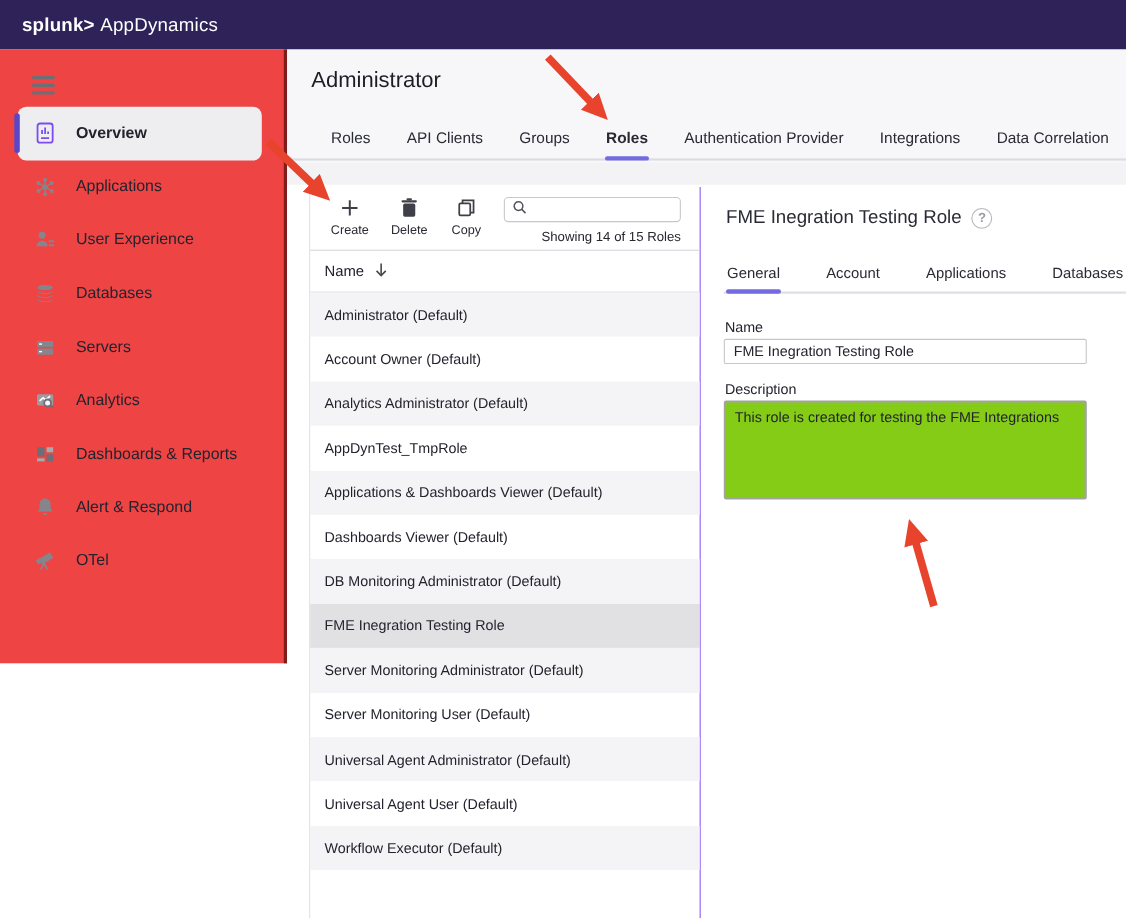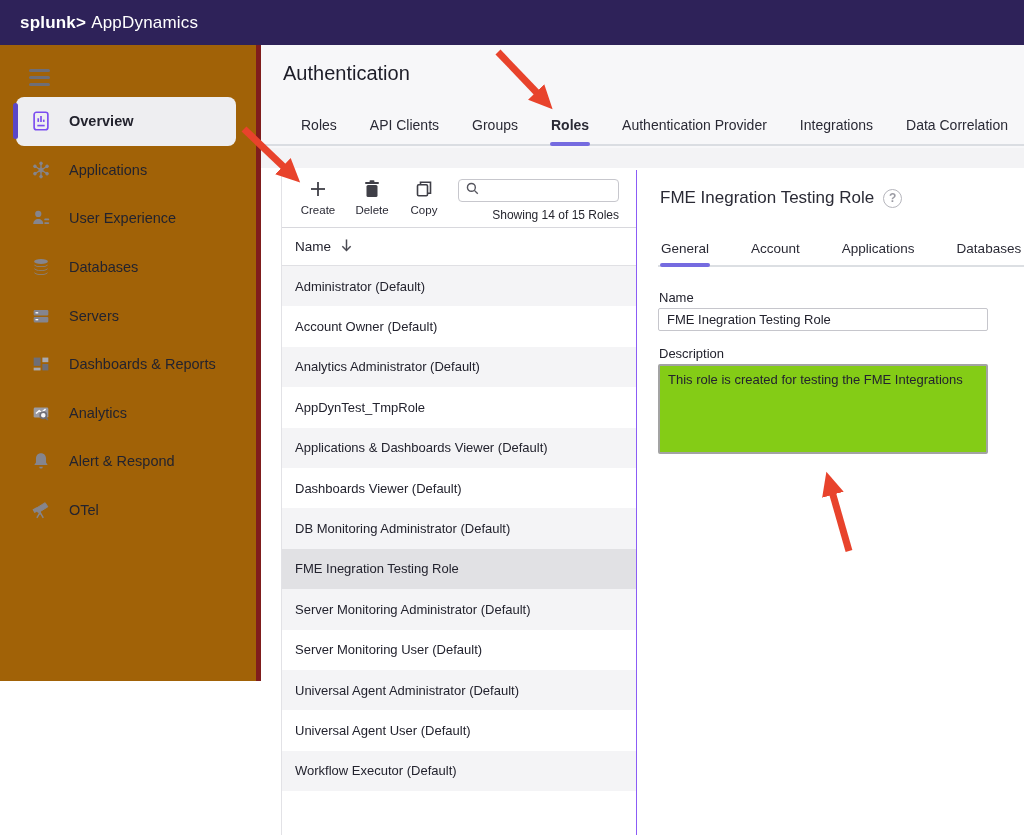--- a/index.html
+++ b/index.html
@@ -7,21 +7,21 @@
   body { font-family:"Liberation Sans", sans-serif; color:#23232e; }
   #screen { position:relative; width:1024px; height:835px; overflow:hidden; background:#ffffff; }
 
   
   .topbar { position:absolute; top:0; left:0; width:1024px; height:45px; background:#2e2259; display:flex; align-items:center; padding-left:20px; }
   .logo { color:#ffffff; font-size:17px; letter-spacing:.2px; }
   .logo b { font-weight:700; }
   .logo span.prod { font-weight:400; margin-left:5px; }
 
   
-  .sidebar { position:absolute; top:45px; left:0; width:261px; height:636px; background:#a16207; border-right:5px solid #7f1d1d; }
+  .sidebar { position:absolute; top:45px; left:0; width:261px; height:558px; background:#ef4444; border-right:3px solid #7f1d1d; }
   .hamburger { position:absolute; top:24px; left:29px; width:21px; cursor:pointer; }
   .hamburger i { display:block; height:2.5px; background:#6e6e77; border-radius:2px; margin-bottom:4.5px; }
   .nav { position:absolute; top:52px; left:0; right:0; }
   .nav-item { position:relative; height:48.6px; margin:0 20px 0 16px; display:flex; align-items:center; padding-left:13px; gap:16px; font-size:14.5px; color:#23232e; border-radius:8px; cursor:pointer; }
   .nav-item .nicon { width:24px; height:24px; flex:0 0 24px; display:flex; align-items:center; justify-content:center; }
   .nav-item.active { background:#eeeef1; font-weight:700; }
   .nav-item.active::before { content:""; position:absolute; left:-3px; top:6px; width:4.5px; height:36px; border-radius:3px; background:#5a47c8; }
 
   
   .main { position:absolute; top:45px; left:261px; width:763px; height:790px; background:#f7f7f9; }
@@ -155,40 +155,40 @@
             <rect x="4" y="13" width="16" height="6" rx="1.2"></rect>
             <rect x="6" y="7.8" width="3" height="1.4" fill="#fff"></rect>
               <rect x="6" y="15.3" width="3" height="1.4" fill="#fff"></rect>
           </svg>
         </span>
         <span>Servers</span>
       </div>
 
       <div class="nav-item">
         <span class="nicon">
+          <svg width="22" height="22" viewBox="0 0 24 24" fill="none">
+            <rect x="4" y="6" width="16" height="11" rx="1.5" fill="#9b9ba3"></rect>
+            <polyline points="6.5,12.5 10,9.5 12.5,11.5 17,7.8" stroke="#fff" stroke-width="1.6" fill="none"></polyline>
+            <circle cx="14.5" cy="14.5" r="3.4" stroke="#6e6e77" stroke-width="1.8" fill="#f7f7f9"></circle>
+            <line x1="17" y1="17" x2="19.5" y2="19.5" stroke="#6e6e77" stroke-width="1.8"></line>
+          </svg>
+        </span>
+        <span>Analytics</span>
+      </div>
+
+      <div class="nav-item">
+        <span class="nicon">
           <svg width="22" height="22" viewBox="0 0 24 24">
             <rect x="4" y="5" width="7.5" height="9" fill="#6e6e77"></rect>
             <rect x="13.5" y="5" width="6.5" height="5" fill="#a9a9b0"></rect>
             <rect x="13.5" y="12" width="6.5" height="7" fill="#6e6e77"></rect>
             <rect x="4" y="16" width="7.5" height="3" fill="#a9a9b0"></rect>
           </svg>
         </span>
         <span>Dashboards &amp; Reports</span>
-      </div>
-
-      <div class="nav-item">
-        <span class="nicon">
-          <svg width="22" height="22" viewBox="0 0 24 24" fill="none">
-            <rect x="4" y="6" width="16" height="11" rx="1.5" fill="#9b9ba3"></rect>
-            <polyline points="6.5,12.5 10,9.5 12.5,11.5 17,7.8" stroke="#fff" stroke-width="1.6" fill="none"></polyline>
-            <circle cx="14.5" cy="14.5" r="3.4" stroke="#6e6e77" stroke-width="1.8" fill="#f7f7f9"></circle>
-            <line x1="17" y1="17" x2="19.5" y2="19.5" stroke="#6e6e77" stroke-width="1.8"></line>
-          </svg>
-        </span>
-        <span>Analytics</span>
       </div>
 
       <div class="nav-item">
         <span class="nicon">
           <svg width="22" height="22" viewBox="0 0 24 24" fill="#85858e">
             <path d="M12 3.5c-3.3 0-5.5 2.4-5.5 5.8v4.2l-1.8 2.8h14.6l-1.8-2.8V9.3c0-3.4-2.2-5.8-5.5-5.8z"></path>
             <path d="M10 18.2a2 2 0 0 0 4 0z"></path>
           </svg>
         </span>
         <span>Alert &amp; Respond</span>
@@ -206,21 +206,21 @@
               </g>
           </svg>
         </span>
         <span>OTel</span>
       </div>
 
     </div>
   </div>
 
   <div class="main">
-    <div class="page-title">Authentication</div>
+    <div class="page-title">Administrator</div>
 
     <div class="tabs">
       <div class="tab">Roles</div>
       <div class="tab">API Clients</div>
       <div class="tab">Groups</div>
       <div class="tab active">Roles</div>
       <div class="tab">Authentication Provider</div>
       <div class="tab">Integrations</div>
       <div class="tab">Data Correlation</div>
     </div>

